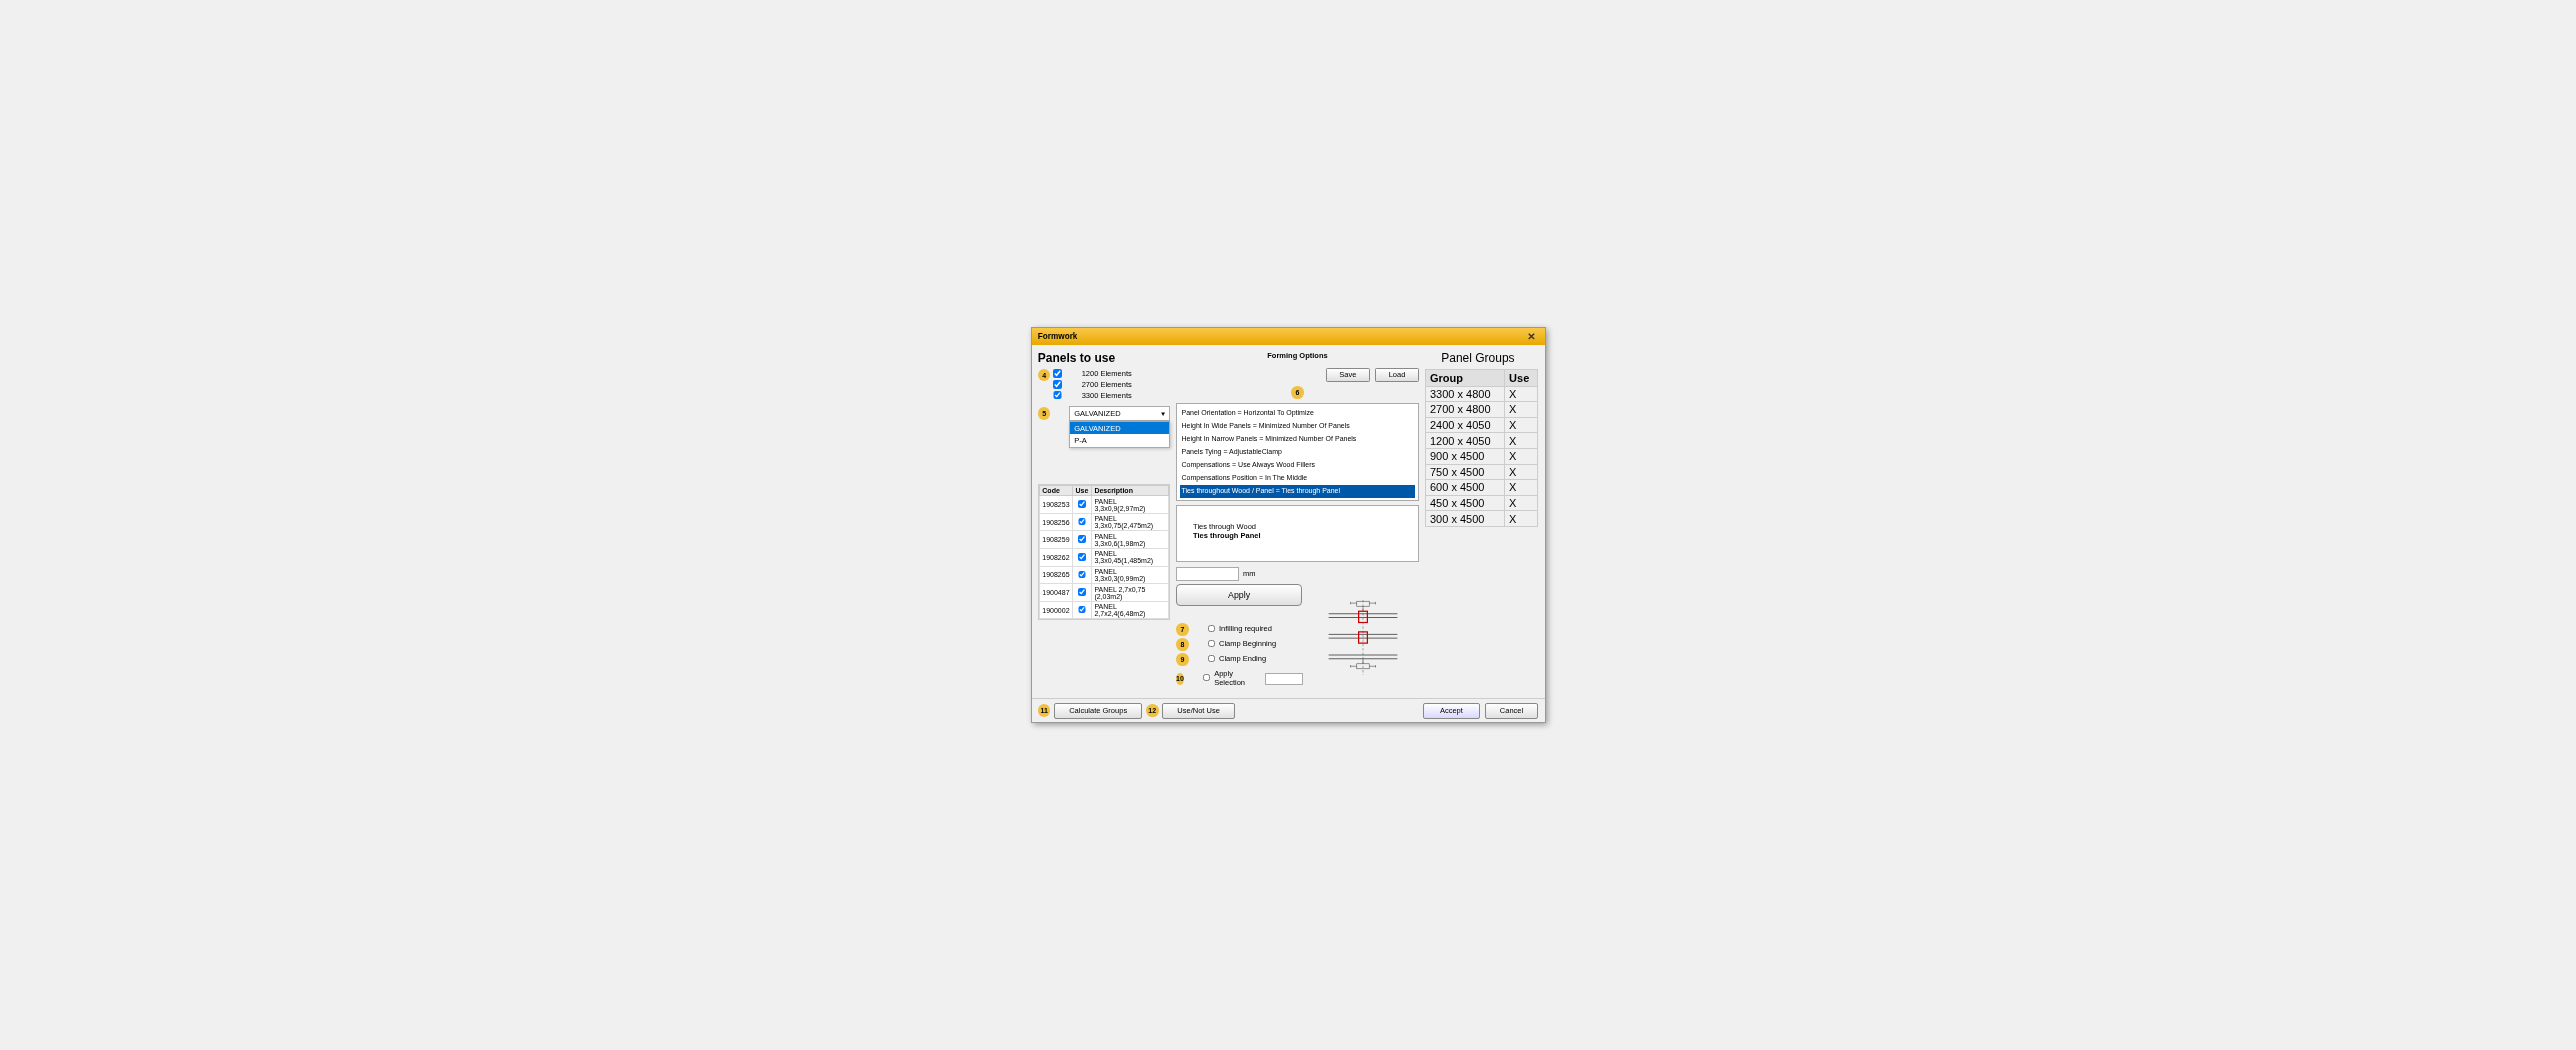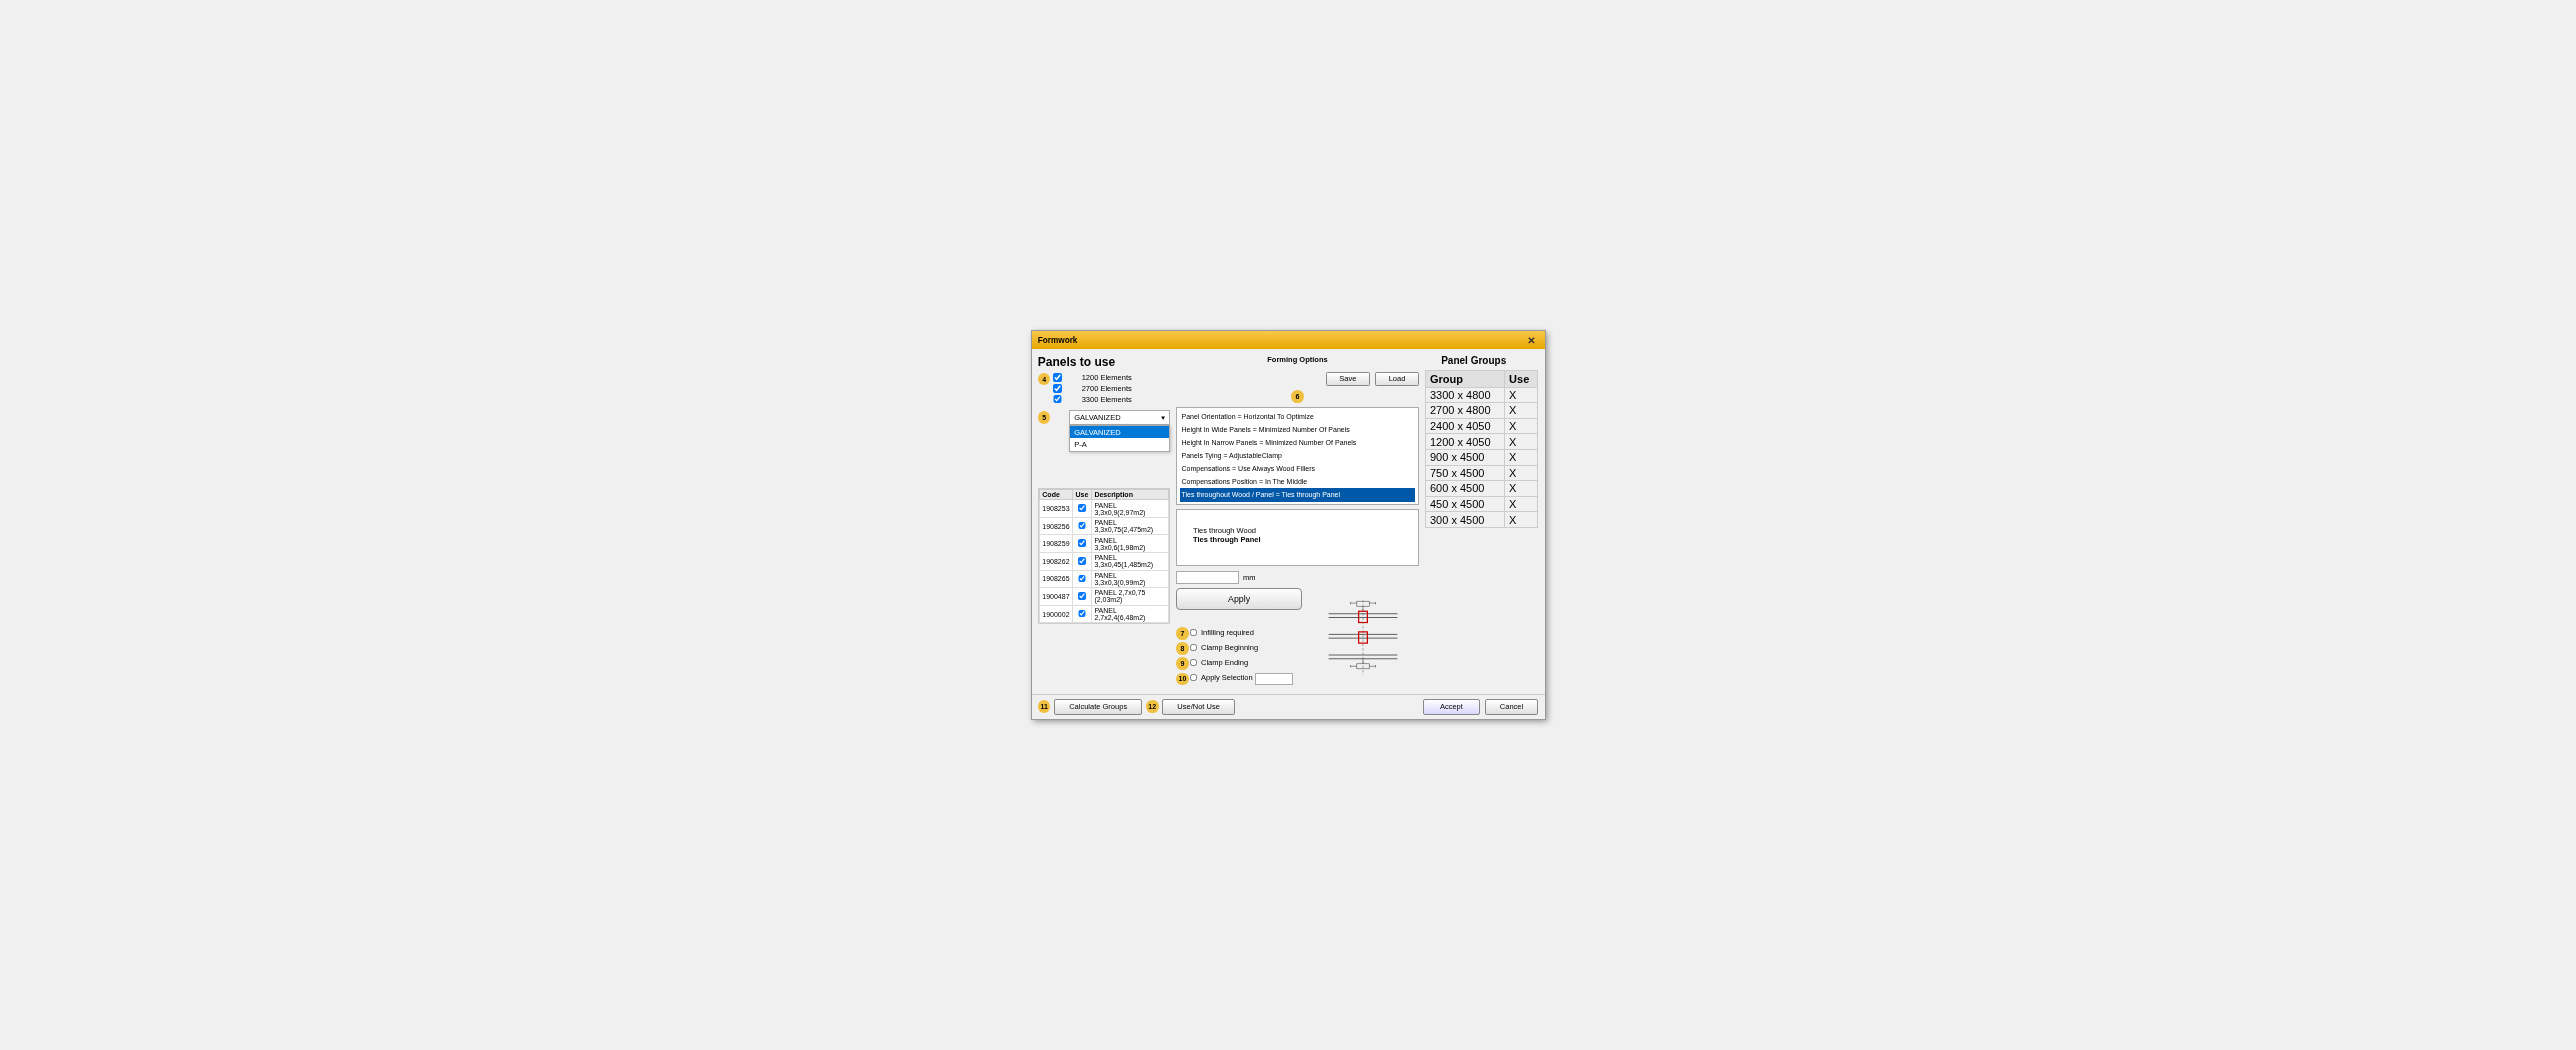--- a/index.html
+++ b/index.html
@@ -165,23 +165,23 @@
       display: flex;
       justify-content: center;
       align-items: center;
     }
     
     .right-panel {
       width: 113px;
       flex-shrink: 0;
     }
     .panel-groups-title {
-      font-weight: bold;
+      font-weight: normal;
       margin-bottom: 3.8px;
-      font-size: 10px;
+      font-size: 12px;
       padding-left: 16px;
     }
     .groups-table {
       border-collapse: collapse;
       width: 100%;
       font-size: 11px;
     }
     .groups-table th {
       background: #e0e0e0;
       border: 0.6px solid #ccc;
@@ -222,21 +222,21 @@
       height: 12.6px;
       display: inline-flex;
       align-items: center;
       justify-content: center;
       font-size: 7px;
       font-weight: bold;
     }
     .number-row-inline {
       display: flex;
       align-items: center;
-      gap: 1px;
+      gap: 19px;
       margin-bottom: 2.5px;
     }
     
     .diagram-svg {
       width: 82px;
       height: 75px;
     }
     .scrollable-table-container {
       position: relative;
       max-height: 138px;

